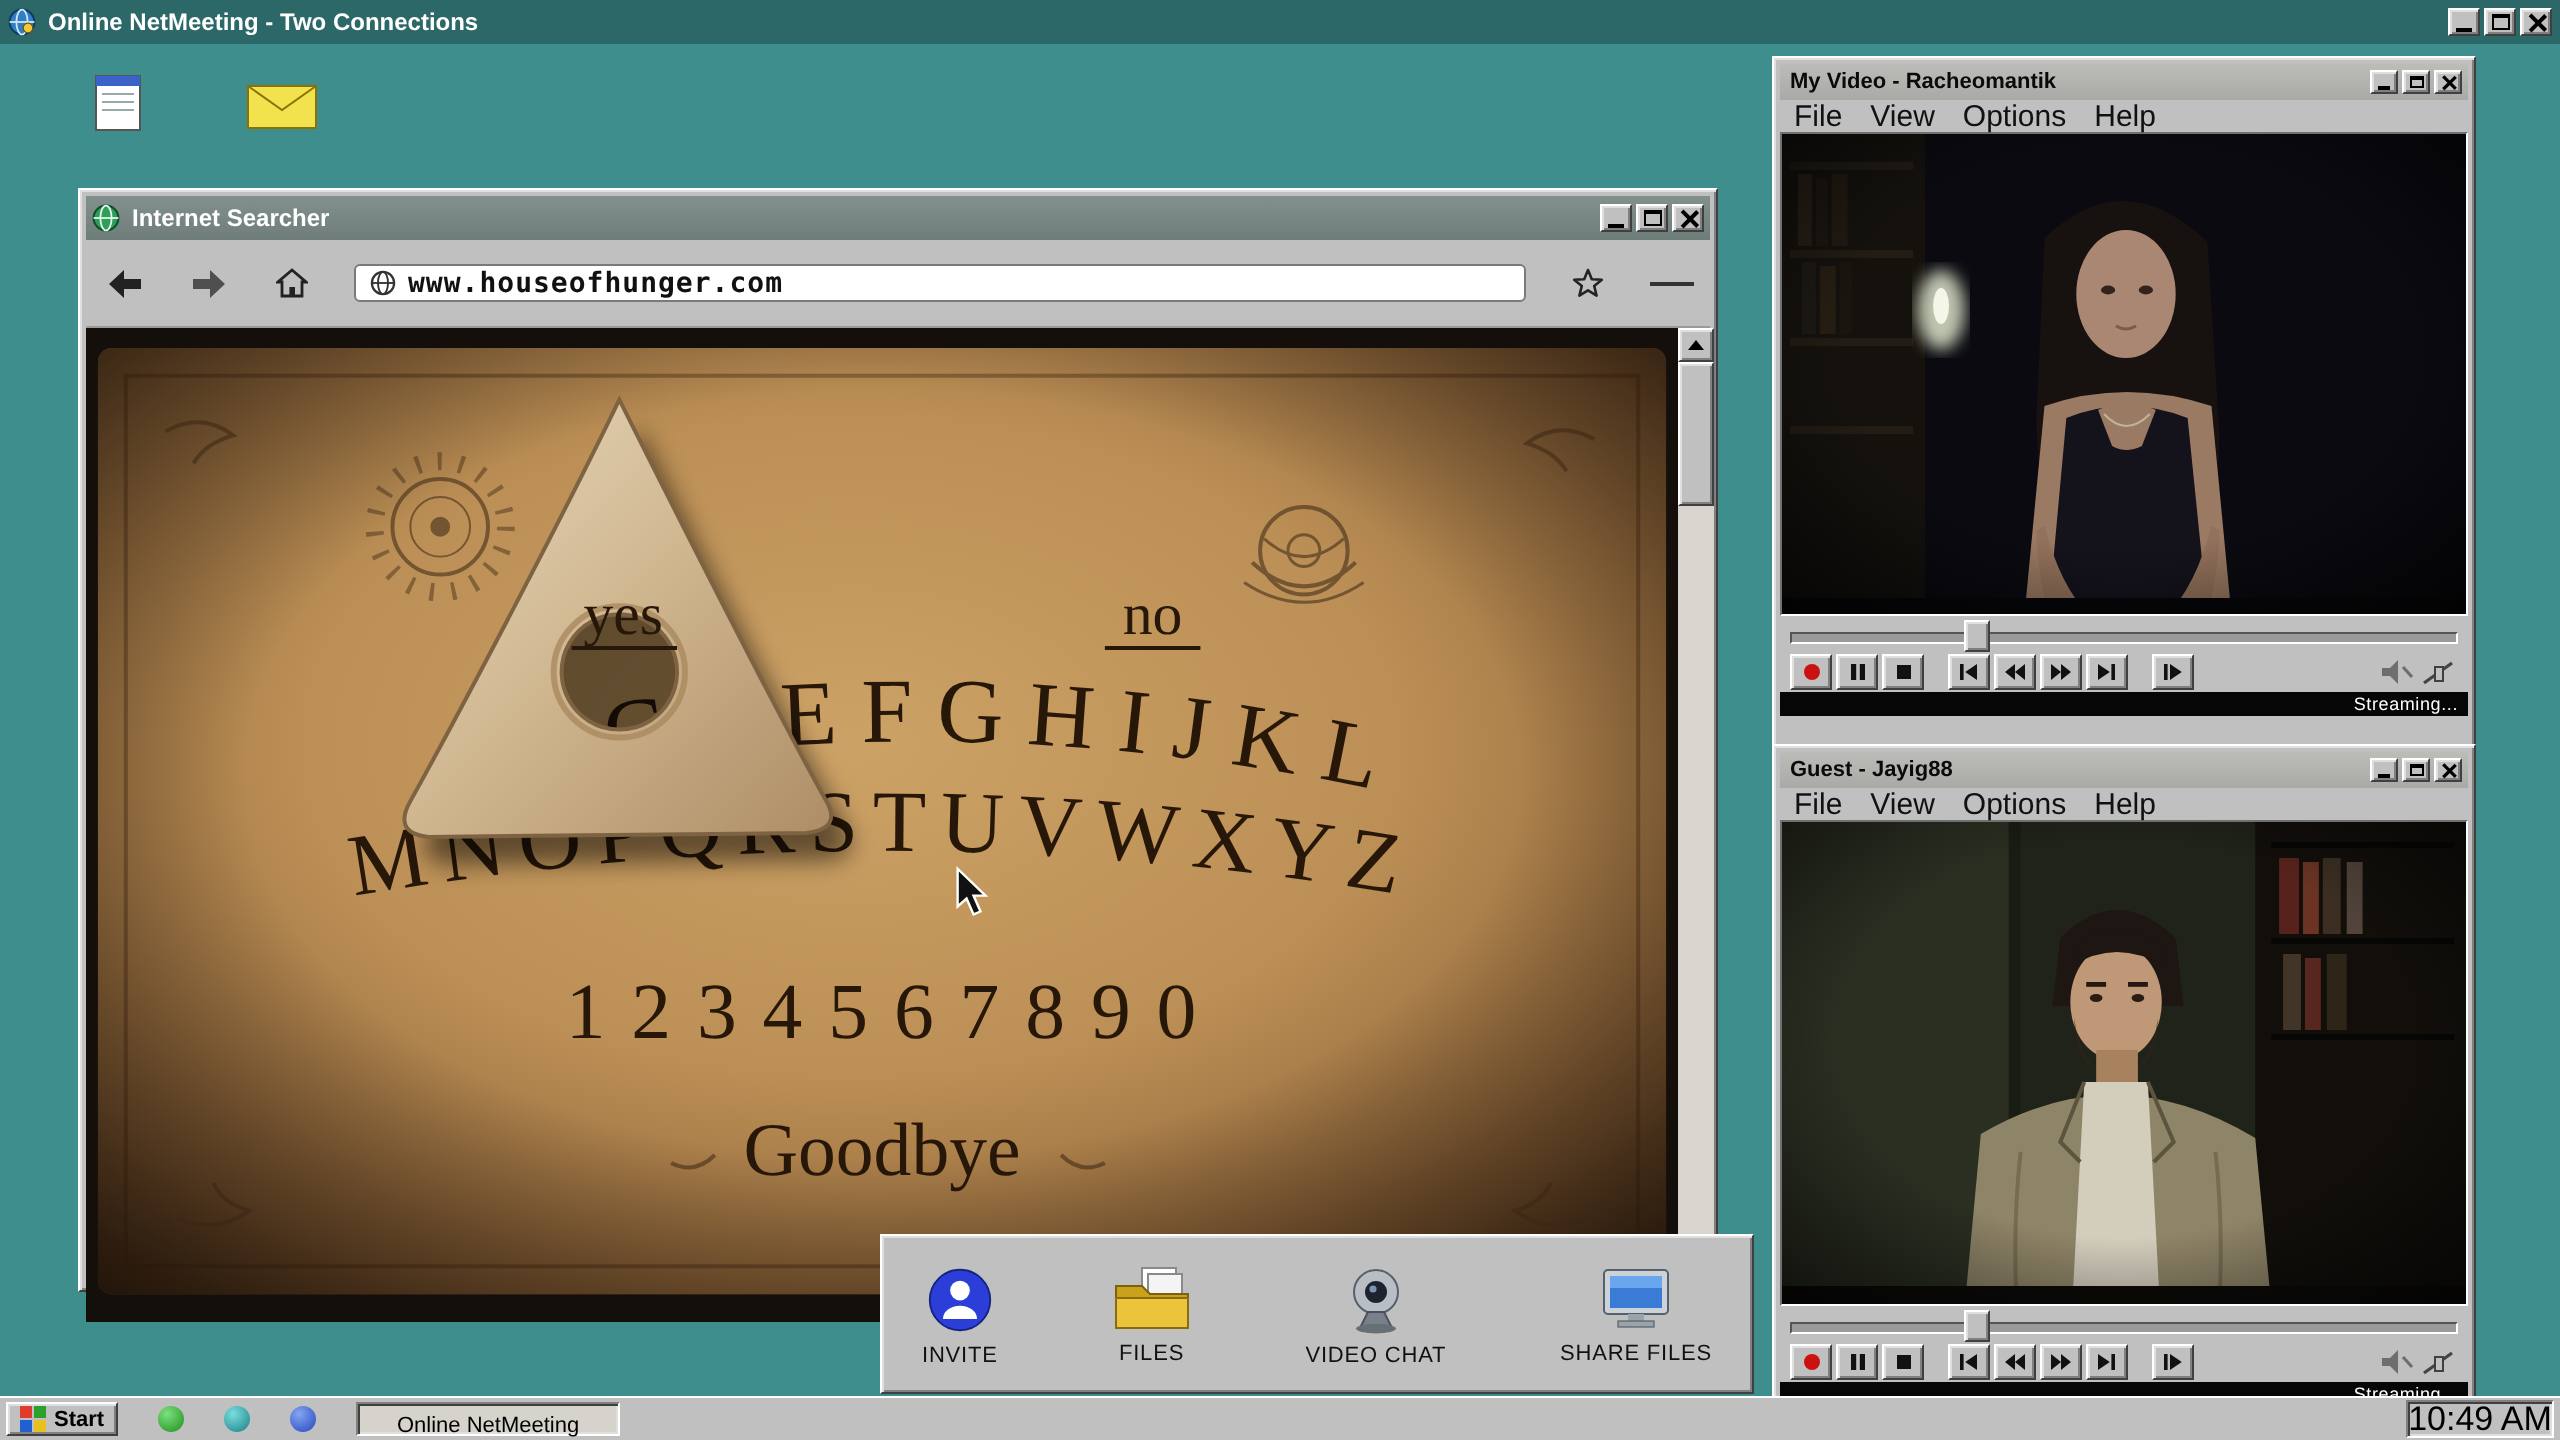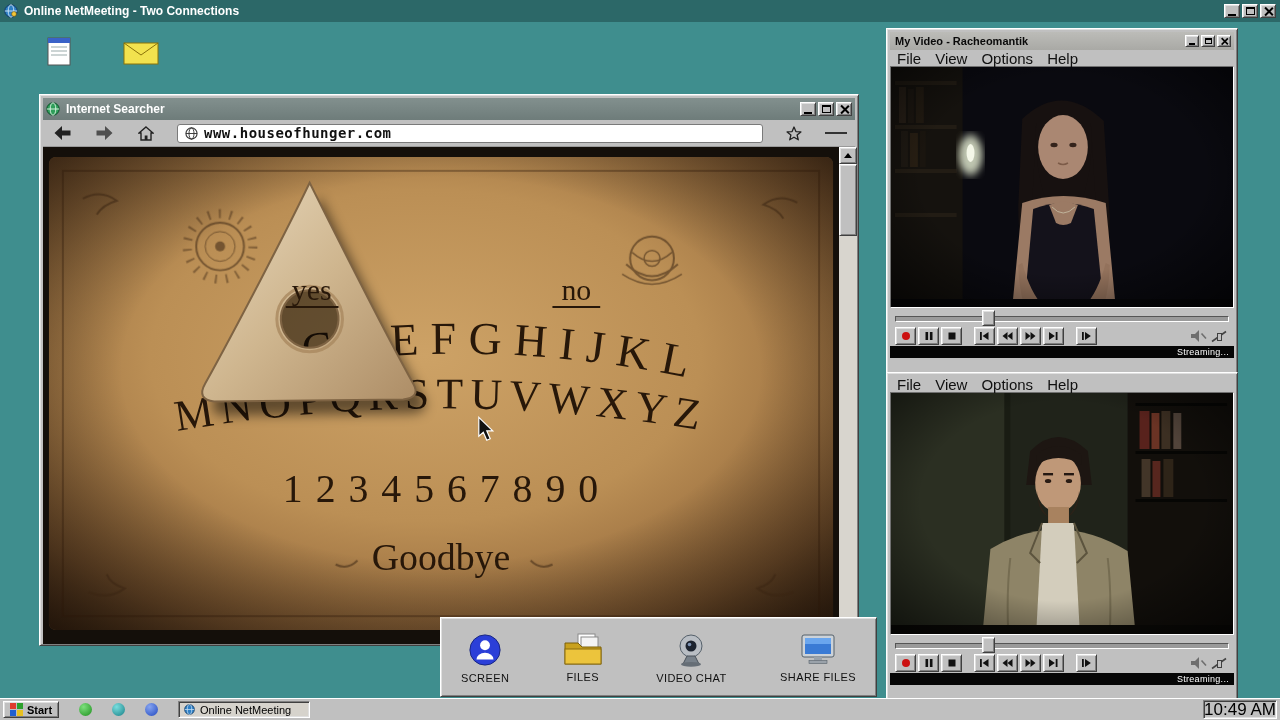--- a/index.html
+++ b/index.html
@@ -5,36 +5,36 @@
   html,body{margin:0;padding:0;}
   .stage{position:relative;width:1280px;height:720px;overflow:hidden;background:#3f8e8e;
          font-family:"Liberation Sans",sans-serif;-webkit-font-smoothing:none;}
   .abs{position:absolute;}
   
   .out{background:#c0c0c0;border-top:1px solid #fff;border-left:1px solid #fff;
        border-right:1px solid #404040;border-bottom:1px solid #404040;
        box-shadow:inset 1px 1px 0 #dfdfdf, inset -1px -1px 0 #808080;}
   .in{background:#c0c0c0;border-top:1px solid #808080;border-left:1px solid #808080;
       border-right:1px solid #fff;border-bottom:1px solid #fff;
-      box-shadow:inset 1px 1px 0 #404040, inset -1px -1px 0 #dfdfdf;}
+      box-shadow:inset 1px 1px 0 #404040, inset -1px -1px 0 #dfdfdf;flex-direction:column;}
   .winbtn{width:16px;height:14px;display:flex;align-items:center;justify-content:center;box-sizing:border-box;padding:0;}
   .g-min{width:8px;height:2px;background:#000;margin-top:7px;}
   .g-max{width:9px;height:8px;border:1px solid #000;border-top-width:2px;box-sizing:border-box;}
   .g-close{position:relative;width:10px;height:10px;}
   .g-close::before,.g-close::after{content:"";position:absolute;left:4.5px;top:0;width:1.6px;height:11px;background:#000;}
   .g-close::before{transform:rotate(45deg);} .g-close::after{transform:rotate(-45deg);}
   
   .topbar{left:0;top:0;width:1280px;height:22px;background:#2c6868;display:flex;align-items:center;padding:0 4px;box-sizing:border-box;}
   .topbar .title{color:#fff;font-weight:bold;font-size:12px;margin-left:6px;flex:1;}
   .btnrow{display:flex;gap:2px;}
   
   .browser{left:39px;top:58px;width:820px;height:552px;padding:3px;box-sizing:border-box;margin-top:36px;}
   .b-title{height:22px;background:linear-gradient(#82908e,#6e7c7a);display:flex;align-items:center;padding:0 3px;box-sizing:border-box;}
   .b-title .title{color:#fff;font-weight:bold;font-size:12px;margin-left:6px;flex:1;}
-  .b-tools{height:27px;background:#c0c0c0;display:flex;align-items:center;gap:20px;padding:0 8px;box-sizing:border-box;border-bottom:1px solid #9a9a9a;}
+  .b-tools{height:44px;background:#c0c0c0;display:flex;align-items:center;gap:20px;padding:0 8px;box-sizing:border-box;border-bottom:1px solid #9a9a9a;}
   .navbtn{width:22px;height:20px;display:flex;align-items:center;justify-content:center;background:transparent;border:none;padding:0;}
   .address{flex:1;height:19px;background:#fff;border:1px solid #7a7a7a;border-radius:3px;display:flex;align-items:center;gap:6px;padding:0 7px;box-sizing:border-box;}
   .address .url{font-family:"DejaVu Sans Mono",monospace;font-weight:bold;font-size:14px;color:#111;letter-spacing:0.5px;}
   .burger span{display:block;width:14px;height:2px;background:#333;margin:2.5px 0;}
   .b-content{display:flex;height:497px;background:#15100b;}
   .boardwrap{width:796px;height:497px;position:relative;}
   .boardwrap svg{display:block;}
   .scrollbar{width:18px;height:497px;background:#d8d5ce;display:flex;flex-direction:column;align-items:center;}
   .sbtn{width:18px;height:17px;display:flex;align-items:center;justify-content:center;box-sizing:border-box;}
   .tri-up{width:0;height:0;border-left:4px solid transparent;border-right:4px solid transparent;border-bottom:5px solid #000;}
@@ -273,21 +273,21 @@
     </div>
   </div>
 
   <div class="abs out nm-toolbar">
     <button class="nm-item">
       <svg width="34" height="34" viewBox="0 0 36 36">
         <circle cx="18" cy="18" r="16" fill="#2b3fd8" stroke="#16247e"></circle>
         <circle cx="18" cy="13" r="5.2" fill="#fff"></circle>
         <path d="M9 28 a9 7 0 0 1 18 0 Z" fill="#fff"></path>
       </svg>
-      <span class="lbl">SCREEN</span>
+      <span class="lbl">INVITE</span>
     </button>
     <button class="nm-item">
       <svg width="40" height="33" viewBox="0 0 40 33">
         <rect x="15" y="1" width="17" height="12" fill="#fff" stroke="#8a8a8a"></rect>
         <rect x="18" y="4" width="17" height="12" fill="#f4f4f4" stroke="#8a8a8a"></rect>
         <path d="M2 10 h13 l4 4 h19 v17 h-36 z" fill="#c9a11d" stroke="#7c610a"></path>
         <rect x="2" y="16" width="36" height="15" fill="#ecc43c" stroke="#8a6d10"></rect>
       </svg>
       <span class="lbl">FILES</span>
     </button>
@@ -442,20 +442,34 @@
         <svg width="19" height="15" viewBox="0 0 19 15">
           <line x1="2" y1="12.5" x2="16" y2="2.5" stroke="#444" stroke-width="1.6"></line>
           <rect x="7.5" y="4.5" width="4" height="7" fill="#c0c0c0" stroke="#404040"></rect>
         </svg>
       </div>
     </div>
     <div class="v-status">Streaming...</div>
   </div>
 
   <div class="abs out vwin" style="left:886px;top:372px;height:333px;">
+    <div class="v-title">
+      <span class="title">Guest - Jayig88</span>
+      <div class="btnrow">
+        <button class="out winbtn">
+            <span class="g-min"></span>
+          </button>
+        <button class="out winbtn">
+            <span class="g-max"></span>
+          </button>
+        <button class="out winbtn">
+            <span class="g-close"></span>
+          </button>
+      </div>
+    </div>
     <div class="v-menu">
       <span>File</span>
       <span>View</span>
       <span>Options</span>
       <span>Help</span>
     </div>
     <div class="v-video" style="height:241px;">
       <svg viewBox="0 0 344 241" preserveAspectRatio="none">
         <defs>
           <radialGradient id="v2vig" cx="50%" cy="45%" r="75%">

